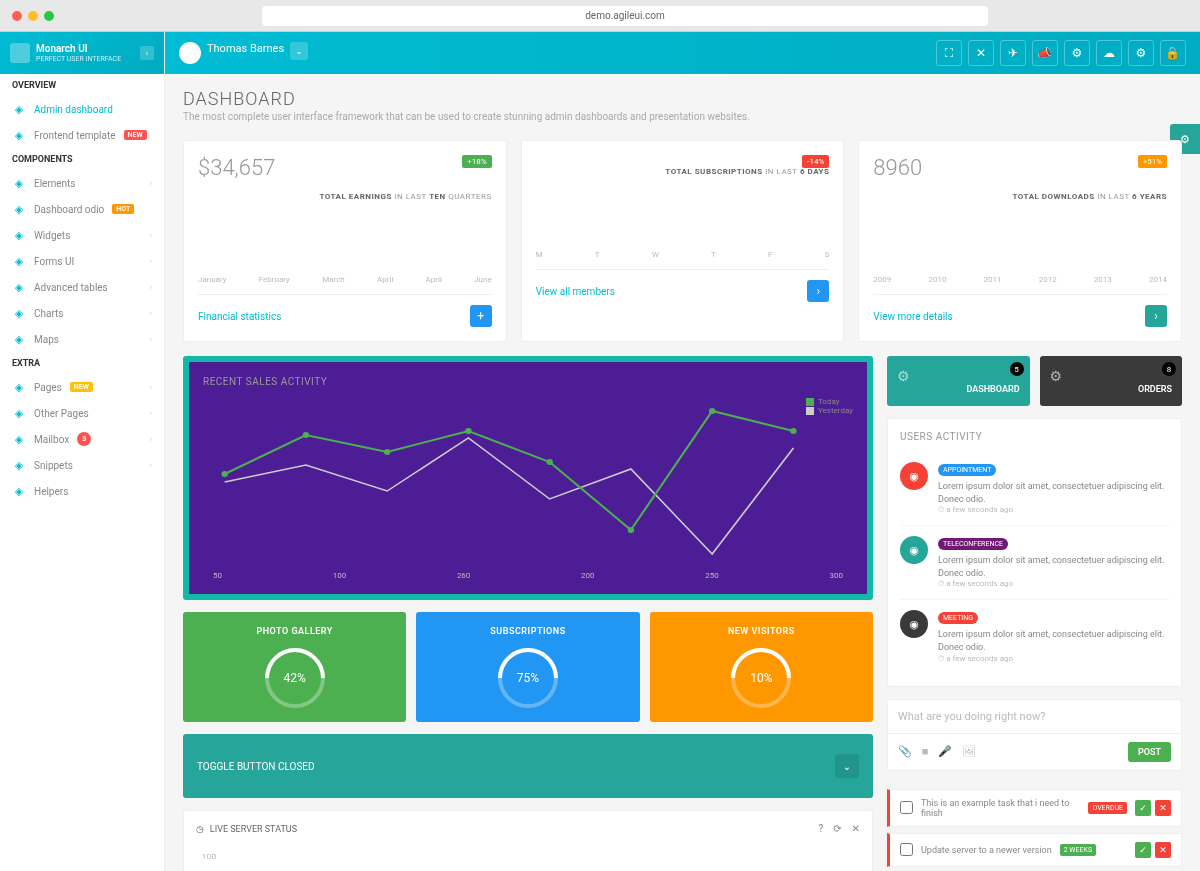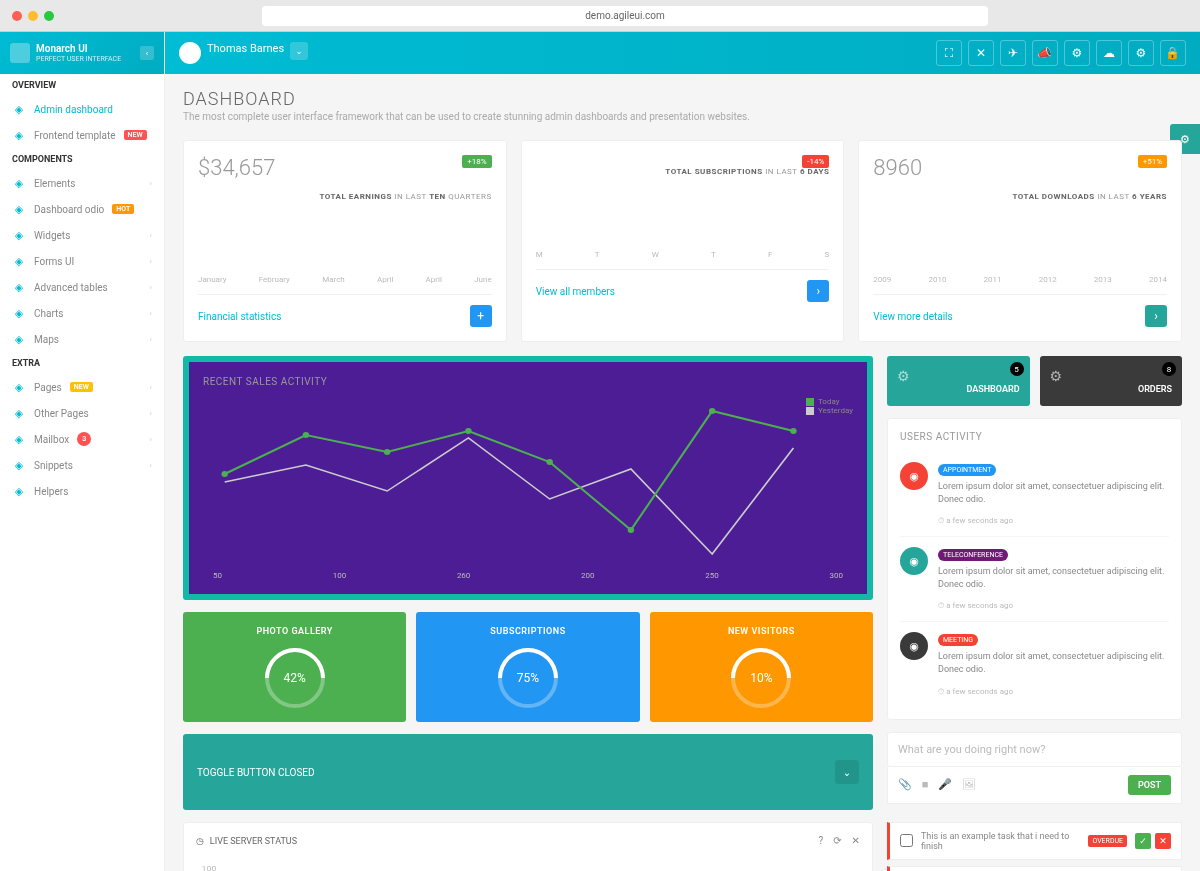--- a/index.html
+++ b/index.html
@@ -70,28 +70,28 @@
 .tile-label{font-size:9px;font-weight:600;text-align:right}
 .activity-card{background:#fff;border:1px solid #eee;border-radius:3px;padding:12px}
 .act-item{display:flex;gap:10px;padding:10px 0;border-bottom:1px solid #f5f5f5}
 .act-item:last-child{border:none}
 .act-icon{width:28px;height:28px;border-radius:50%;display:flex;align-items:center;justify-content:center;color:#fff;flex-shrink:0}
 .act-icon.red{background:#f44336}.act-icon.teal{background:#26a69a}.act-icon.dark{background:#3a3a3a}
 .act-body{flex:1}
 .act-badge{display:inline-block;font-size:7px;padding:2px 5px;border-radius:6px;color:#fff;margin-bottom:4px}
 .act-badge.blue{background:#2196f3}.act-badge.yellow{background:#701a75}.act-badge.red{background:#f44336}
 .act-text{font-size:9px;color:#888;line-height:1.4}
-.act-time{font-size:8px;color:#bbb;margin-top:11px}
+.act-time{font-size:8px;color:#bbb;margin-top:0}
 .gauge-row{display:flex;gap:10px;margin-top:12px}
 .gauge-card{flex:1;border-radius:3px;padding:14px 10px;color:#fff;text-align:center}
 .gauge-card.green{background:#4caf50}.gauge-card.blue{background:#2196f3}.gauge-card.orange{background:#ff9800}
 .gauge-title{font-size:9px;font-weight:600;letter-spacing:0.5px;margin-bottom:12px}
 .gauge{width:60px;height:60px;border-radius:50%;border:4px solid rgba(255,255,255,0.3);display:flex;align-items:center;justify-content:center;margin:0 auto;font-size:12px;position:relative}
 .gauge::before{content:'';position:absolute;inset:-4px;border-radius:50%;border:4px solid #fff;border-right-color:transparent;border-bottom-color:transparent;transform:rotate(45deg)}
-.toggle-bar{background:#26a69a;color:#fff;padding:26px 14px;border-radius:3px;margin-top:12px;display:flex;align-items:center;font-size:10px}
+.toggle-bar{background:#26a69a;color:#fff;padding:20px 14px;border-radius:3px;margin-top:12px;display:flex;align-items:center;font-size:10px}
 .toggle-chev{margin-left:auto;width:24px;height:24px;background:rgba(0,0,0,0.1);border-radius:3px;display:flex;align-items:center;justify-content:center}
 .server-card{background:#fff;border:1px solid #eee;border-radius:3px;padding:12px;margin-top:12px}
 .server-head{display:flex;align-items:center;gap:6px;font-size:9px;color:#666}
 .server-icons{margin-left:auto;display:flex;gap:10px;font-size:10px;color:#888}
 .sparkline{height:80px;margin-top:10px}
 .status-input{background:#fff;border:1px solid #eee;border-radius:3px;padding:10px;font-size:11px;color:#bbb}
 .status-actions{display:flex;align-items:center;gap:10px;background:#fff;border:1px solid #eee;border-top:none;padding:8px 10px}
 .status-actions .ico{color:#bbb;font-size:11px}
 .post-btn{margin-left:auto;background:#4caf50;color:#fff;padding:5px 10px;border-radius:3px;font-size:9px;font-weight:600}
 .task{background:#fff;border:1px solid #eee;border-left:3px solid #f44336;padding:8px 10px;display:flex;align-items:center;gap:8px;margin-top:6px;font-size:9px}

